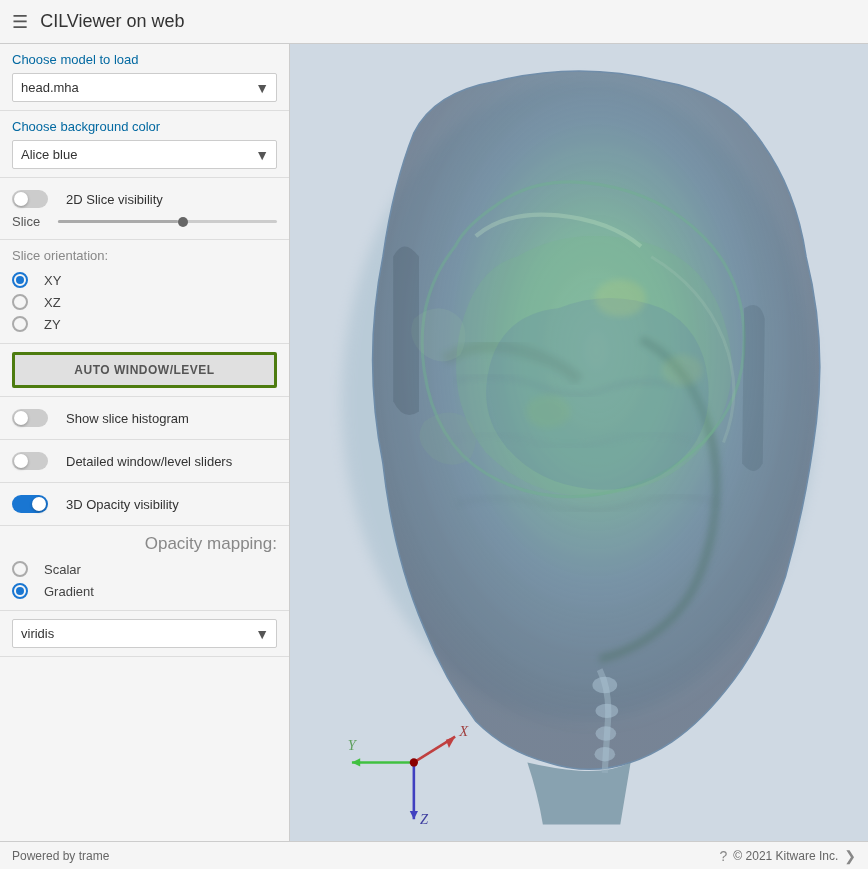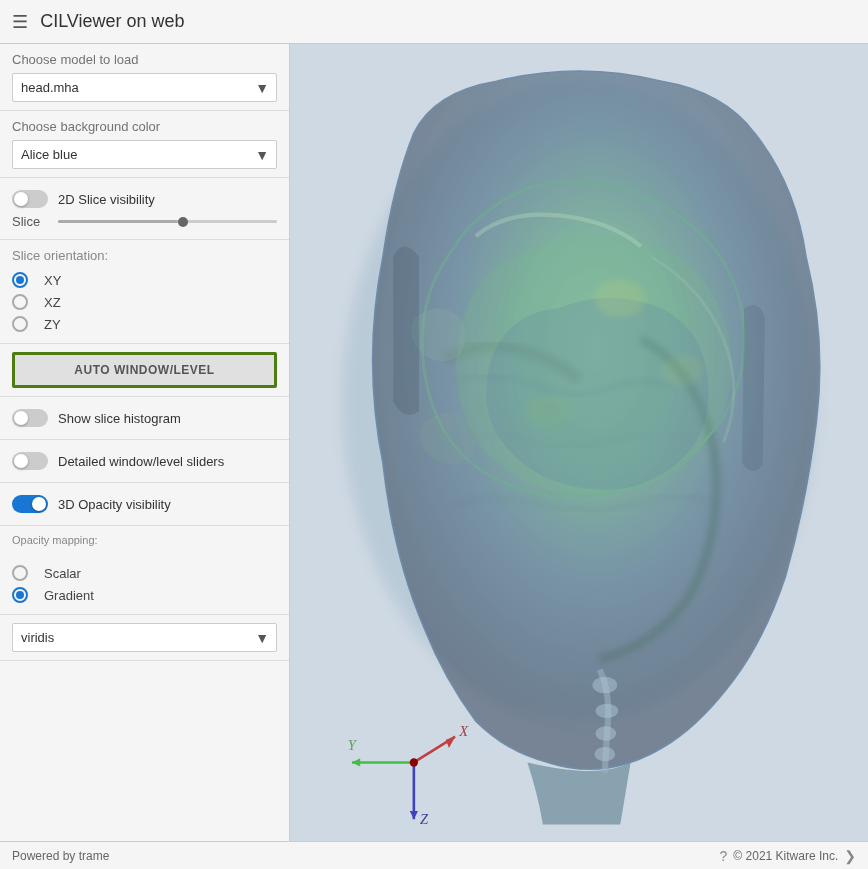--- a/index.html
+++ b/index.html
@@ -22,36 +22,36 @@
       width: 290px; flex-shrink: 0; background: #f5f5f5;
       border-right: 1px solid #ccc; display: flex; flex-direction: column;
       overflow: hidden; position: relative;
     }
     .left-scroll { flex: 1; overflow-y: auto; padding: 0; }
     .left-scroll::-webkit-scrollbar { width: 6px; }
     .left-scroll::-webkit-scrollbar-thumb { background: #bbb; border-radius: 3px; }
 
     
     .section { padding: 8px 12px; border-bottom: 1px solid #ddd; }
-    .section-label { font-size: 13px; color: #737373; margin-bottom: 6px; }
+    .section-label { font-size: 13px; color: #0369a1; margin-bottom: 6px; }
 
     
     .select-wrapper { position: relative; }
     .select-control {
       width: 100%; padding: 6px 28px 6px 8px; background: white;
       border: 1px solid #ccc; border-radius: 2px; font-size: 13px;
       color: #333; appearance: none; cursor: pointer;
     }
     .select-arrow {
       position: absolute; right: 8px; top: 50%; transform: translateY(-50%);
       pointer-events: none; color: #555; font-size: 14px;
     }
 
     
-    .toggle-row { display: flex; align-items: center; gap: 10px; padding: 4px 0; }
+    .toggle-row { display: flex; align-items: center; gap: 18px; padding: 4px 0; }
     .toggle {
       position: relative; width: 36px; height: 18px; border-radius: 9px;
       background: #ccc; cursor: pointer; flex-shrink: 0; transition: background 0.2s;
     }
     .toggle.on { background: #1976d2; }
     .toggle-thumb {
       position: absolute; top: 2px; width: 14px; height: 14px;
       border-radius: 50%; background: white; transition: left 0.2s;
       box-shadow: 0 1px 3px rgba(0,0,0,0.3);
     }
@@ -104,21 +104,21 @@
     .footer {
       height: 28px; background: #f5f5f5; border-top: 1px solid #ccc;
       display: flex; align-items: center; justify-content: space-between;
       padding: 0 12px; font-size: 12px; color: #666; flex-shrink: 0;
     }
     .footer-left { display: flex; align-items: center; gap: 6px; }
     .footer-right { display: flex; align-items: center; gap: 6px; }
     .footer-icon { font-size: 14px; color: #888; }
 
     
-    .opacity-label { font-size: 11px; color: #888; margin-bottom: 16px; }
+    .opacity-label { font-size: 17px; color: #888; margin-bottom: 4px; text-align: right; }
 
     
     .bottom-spacer { height: 20px; }
   </style>
 </head>
 <body>
 
 <div class="title-bar">
   <span class="hamburger-icon">☰</span>
   <span class="title-text">CILViewer on web</span>

